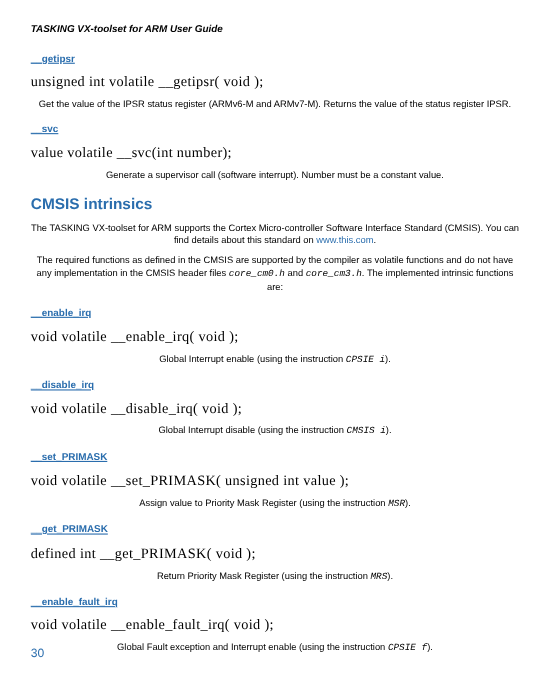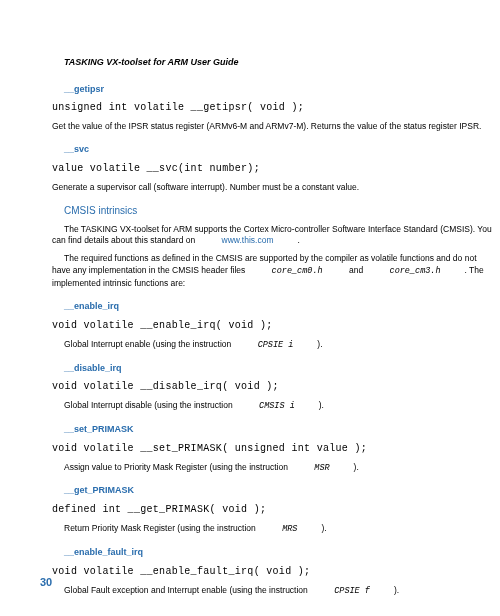--- a/index.html
+++ b/index.html
@@ -1,15 +1,15 @@
 <!DOCTYPE html>
 <html><head>
   <meta charset="utf-8">
   <style>
-    * { margin: 12px; padding: 0; box-sizing: border-box; }
+    * { margin: 0; padding: 0; box-sizing: border-box; }
     body {
       width: 500px;
       height: 616px;
       background: #fff;
       font-family: Arial, Helvetica, sans-serif;
       padding: 20px 28px;
       font-size: 8.5px;
       line-height: 1.4;
       color: #000;
     }
@@ -18,48 +18,50 @@
       font-style: italic;
       font-size: 9px;
       margin-bottom: 14px;
     }
     .section-heading {
       color: #2a6dad;
       font-weight: bold;
       font-size: 9px;
       margin-top: 10px;
       margin-bottom: 6px;
+      text-decoration: underline;
     }
     .subsection-heading {
       color: #2a6dad;
-      font-weight: normal;
-      font-size: 10px;
+      font-weight: bold;
+      font-size: 14px;
       margin-top: 10px;
       margin-bottom: 6px;
     }
     .code-line {
-      font-family: Liberation Mono, monospace;
-      font-size: 10px;
+      font-family: Liberation Serif, serif;
+      font-size: 13px;
       margin: 6px 0;
       letter-spacing: 0.3px;
     }
     .para {
       margin: 6px 0;
       font-size: 8.5px;
+      text-align: center;
     }
     .inline-code {
       font-family: "Courier New", monospace;
       font-style: italic;
     }
     .link {
       color: #2a6dad;
     }
     .page-num {
       color: #2a6dad;
-      font-weight: bold;
+      font-weight: normal;
       font-size: 11px;
       position: absolute;
       bottom: 14px;
       left: 28px;
     }
   </style>
 </head>
 <body>
 
 <div class="header-title">TASKING VX-toolset for ARM User Guide</div>

